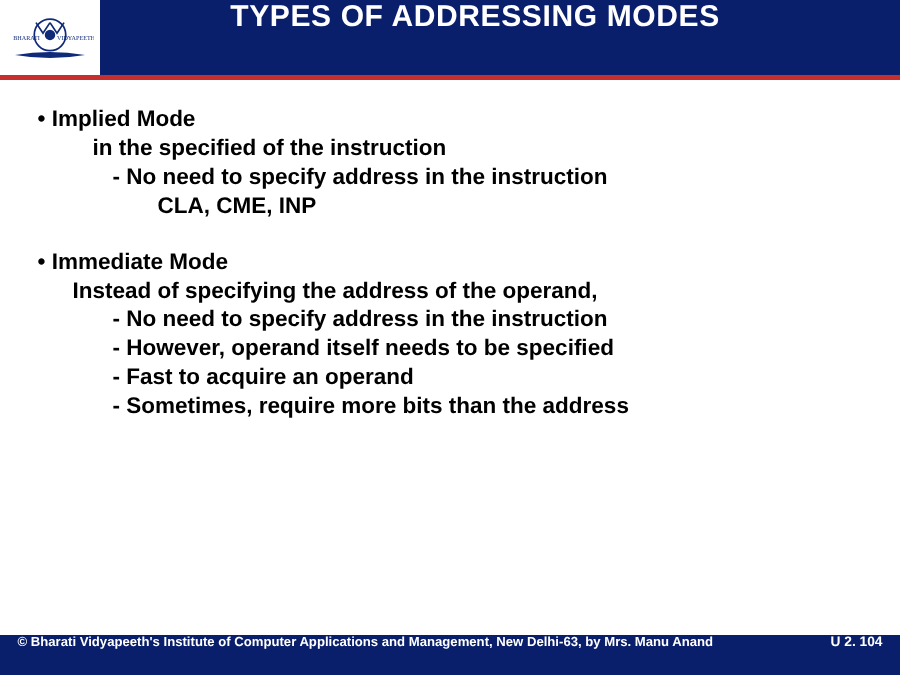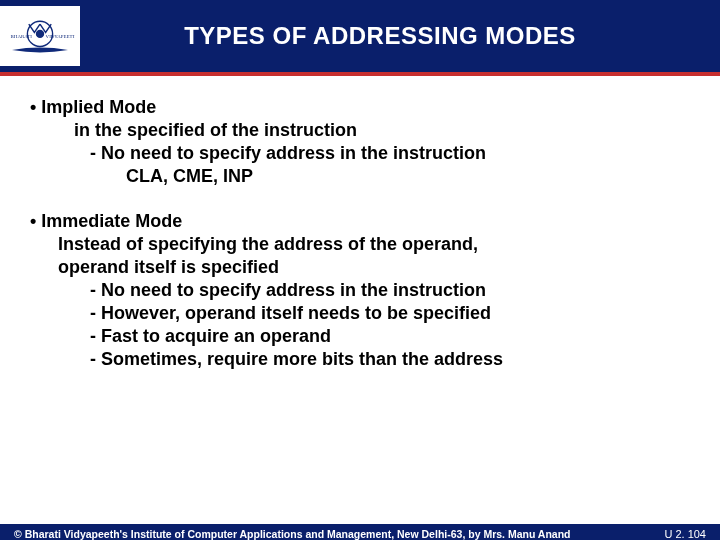--- a/index.html
+++ b/index.html
@@ -1,32 +1,32 @@
 <!DOCTYPE html>
 <html><head>
 <meta charset="utf-8">
 <style>
   * { margin: 0; padding: 0; box-sizing: border-box; }
   html, body { width: 720px; height: 540px; font-family: Arial, Helvetica, sans-serif; background: #fff; overflow: hidden; }
   .slide { width: 720px; height: 540px; position: relative; display: flex; flex-direction: column; }
-  .header { background: #0a1f6b; height: 72px; display: flex; align-items: center; position: relative; }
+  .header { background: #0a1f6b; height: 60px; display: flex; position: relative; }
   .logo { width: 80px; height: 60px; display: flex; align-items: center; justify-content: center; background: #fff; }
   .logo svg { width: 70px; height: 52px; }
   .title { flex: 1; text-align: center; color: #fff; font-weight: bold; font-size: 24px; letter-spacing: 0.5px; padding-right: 40px; }
   .accent-bar { height: 4px; background: #c72f2f; width: 100%; }
   .content { flex: 1; padding: 20px 30px 10px 30px; color: #000; font-size: 18px; line-height: 1.28; }
   .block { margin-bottom: 22px; }
   .bullet-head { font-weight: bold; }
   .sub1 { padding-left: 44px; font-weight: bold; }
   .sub2 { padding-left: 60px; font-weight: bold; }
   .sub3 { padding-left: 96px; font-weight: bold; }
   .sub1b { padding-left: 28px; font-weight: bold; }
-  .footer { background: #0a1f6b; height: 16px; display: flex; align-items: flex-end; justify-content: space-between; padding: 0 14px; }
+  .footer { background: #0a1f6b; height: 32px; display: flex; align-items: flex-start; justify-content: space-between; padding: 0 14px; }
   .footer-left { color: #fff; font-size: 10.5px; font-weight: bold; }
-  .footer-right { color: #fff; font-size: 11px; font-weight: normal; }
+  .footer-right { color: #fff; font-size: 11px; font-weight: bold; }
 </style>
 </head>
 <body>
 
 <div class="slide">
 
   <div class="header">
     <div class="logo">
       <svg viewBox="0 0 100 70">
         <rect x="0" y="0" width="100" height="70" fill="#fff"></rect>
@@ -48,21 +48,20 @@
     <div class="block">
       <div class="bullet-head">• Implied Mode</div>
       <div class="sub1">in the specified of the instruction</div>
       <div class="sub2">- No need to specify address in the instruction</div>
       <div class="sub3">CLA, CME, INP</div>
     </div>
 
     <div class="block">
       <div class="bullet-head">• Immediate Mode</div>
       <div class="sub1b">Instead of specifying the address of the operand,</div>
-      <div class="sub1b">operand itself is specified</div>
       <div class="sub2">- No need to specify address in the instruction</div>
       <div class="sub2">- However, operand itself needs to be specified</div>
       <div class="sub2">- Fast to acquire an operand</div>
       <div class="sub2">- Sometimes, require more bits than the address</div>
     </div>
 
   </div>
 
   <div class="footer">
     <div class="footer-left">© Bharati Vidyapeeth's Institute of Computer Applications and Management, New Delhi-63, by Mrs. Manu Anand</div>

